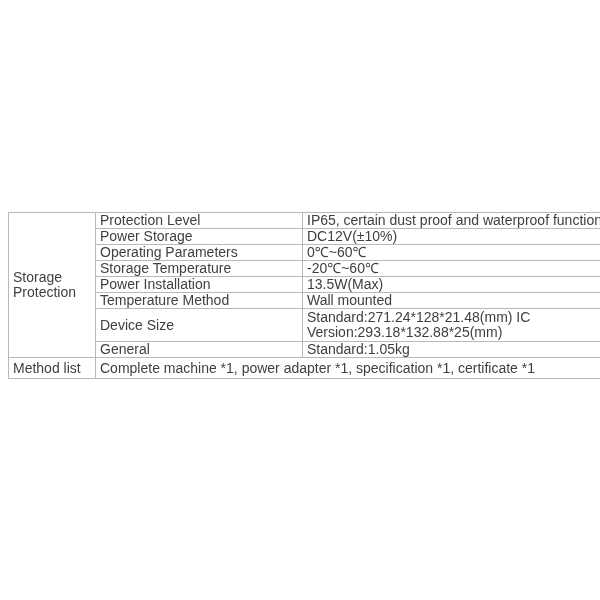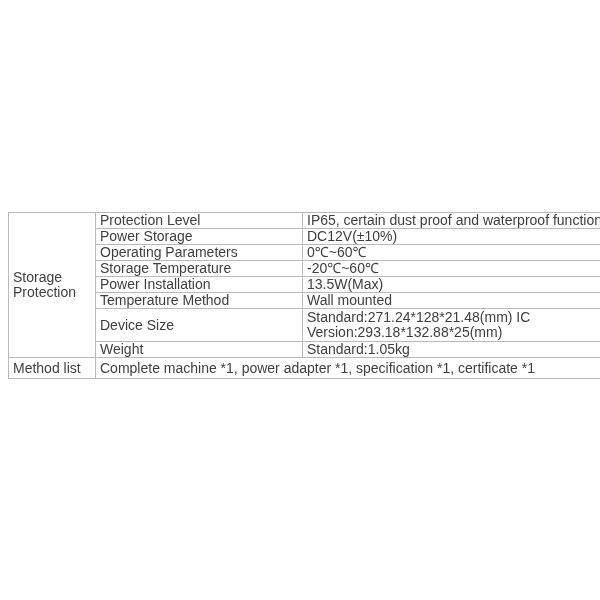--- a/index.html
+++ b/index.html
@@ -142,21 +142,21 @@
 
         <tr class="row-tall">
           <td class="col-param">Device Size</td>
           <td class="col-value value-wrap">
             <span class="nowrapline">Standard:271.24*128*21.48(mm) IC</span>
             <span class="nowrapline">Version:293.18*132.88*25(mm)</span>
           </td>
         </tr>
 
         <tr class="row-std">
-          <td class="col-param">Weight</td>
+          <td class="col-param">General</td>
           <td class="col-value">Standard:1.05kg</td>
         </tr>
 
         <tr class="row-packing">
           <td class="col-group">Method list</td>
           <td colspan="2">Complete machine *1, power adapter *1, specification *1, certificate *1</td>
         </tr>
 
       </tbody>
     </table>

